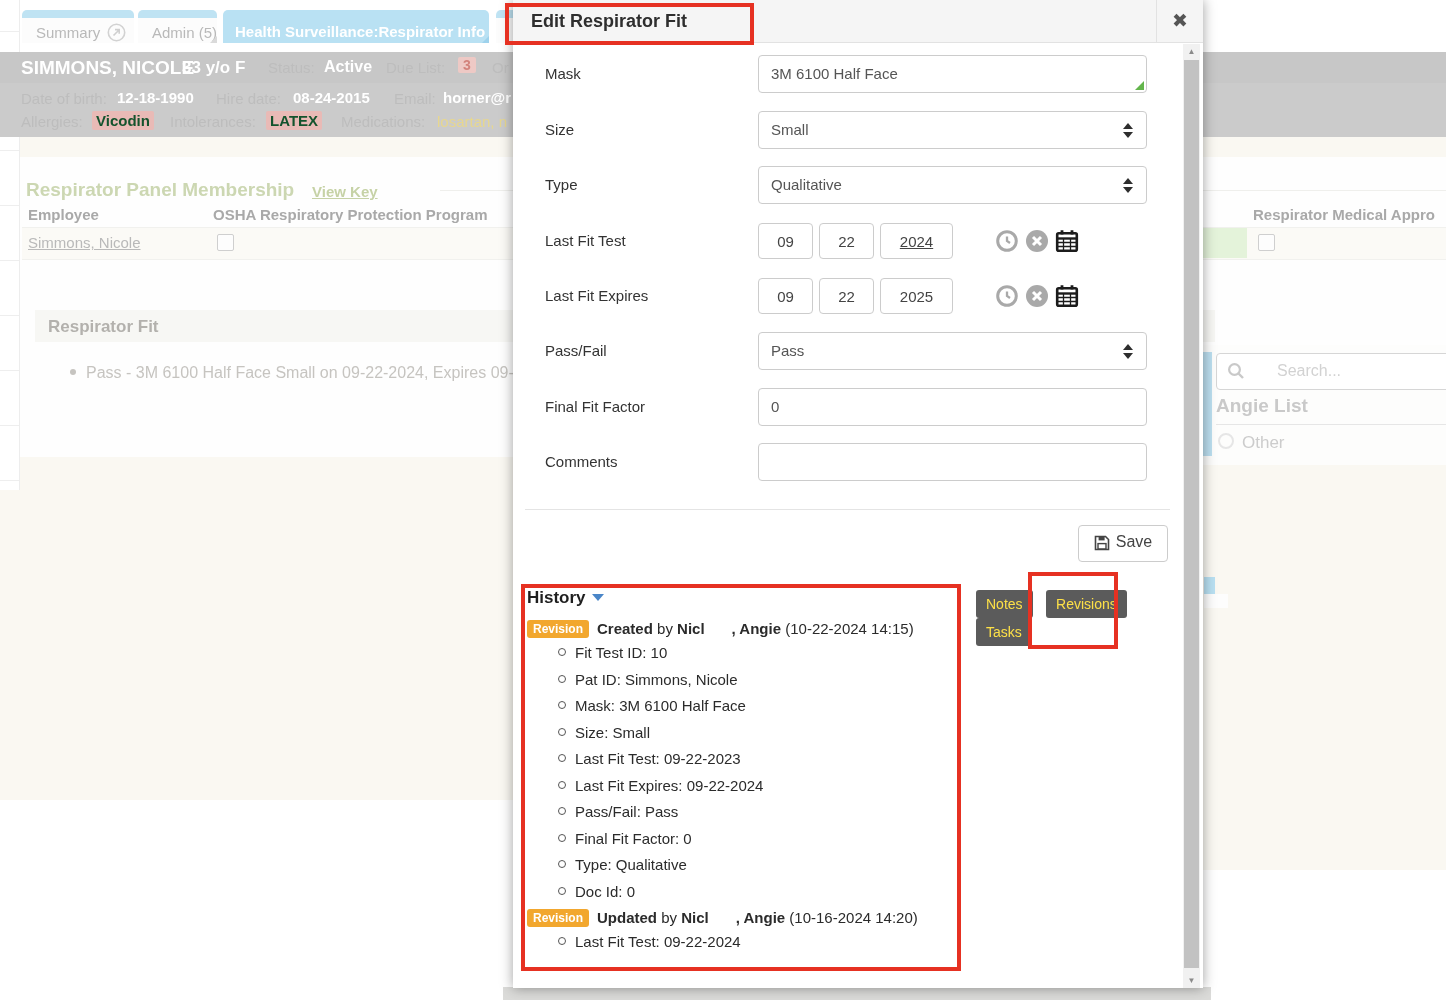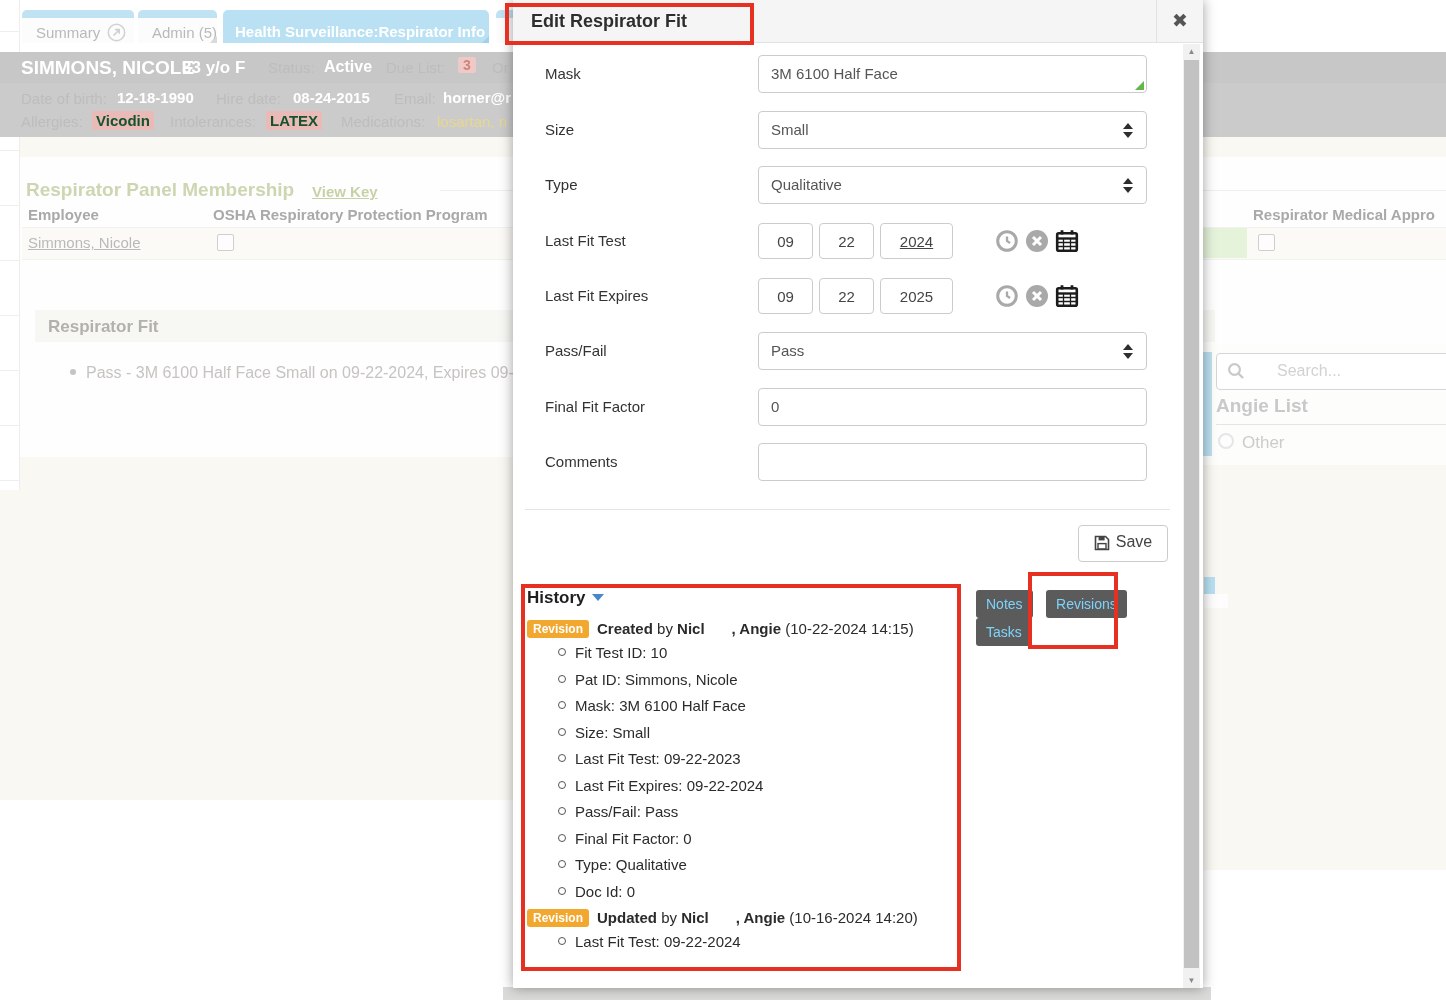--- a/index.html
+++ b/index.html
@@ -76,21 +76,21 @@
   .caret{display:inline-block;width:0;height:0;border-left:6px solid transparent;border-right:6px solid transparent;border-top:7px solid #4a86c8;margin-left:6px;vertical-align:2px;}
   .rev-line{margin-top:12px;font-size:15px;color:#2b2b2b;white-space:nowrap;}
   .rev-badge{display:inline-block;background:#f2a72e;color:#fff;font-size:12px;font-weight:bold;padding:2px 6px;border-radius:3px;margin-right:8px;vertical-align:1px;}
   .b{font-weight:bold;}
   .namegap{display:inline-block;width:27px;}
   .hist ul{list-style:none;margin:6px 0 0 0;padding:0 0 0 48px;}
   .hist li{position:relative;font-size:15px;color:#2b2b2b;margin-bottom:9.5px;white-space:nowrap;}
   .hist li::before{content:"";position:absolute;left:-17px;top:4px;width:6px;height:6px;border:1.6px solid #555;border-radius:50%;}
 
   .mtab-btns{position:absolute;left:463px;top:590px;}
-  .mtab{display:inline-block;background:#5b5b5b;color:#7dd3fc;font-size:14px;padding:6px 10px;border-radius:3px;margin-right:9px;cursor:pointer;}
+  .mtab{display:inline-block;background:#5b5b5b;color:#fde047;font-size:14px;padding:6px 10px;border-radius:3px;margin-right:9px;cursor:pointer;}
 
   
   .sbar{position:absolute;right:3px;top:44px;width:17px;height:944px;background:#f1f1f1;}
   .sb-arrow{position:absolute;left:0;width:17px;height:15px;text-align:center;font-size:8px;color:#8a8a8a;line-height:15px;}
   .sb-thumb{position:absolute;left:1px;top:16px;width:15px;height:908px;background:#c2c2c2;}
 
   
   .anno{border:4px solid #e63122;box-sizing:border-box;z-index:30;pointer-events:none;}
 </style>
 </head>

